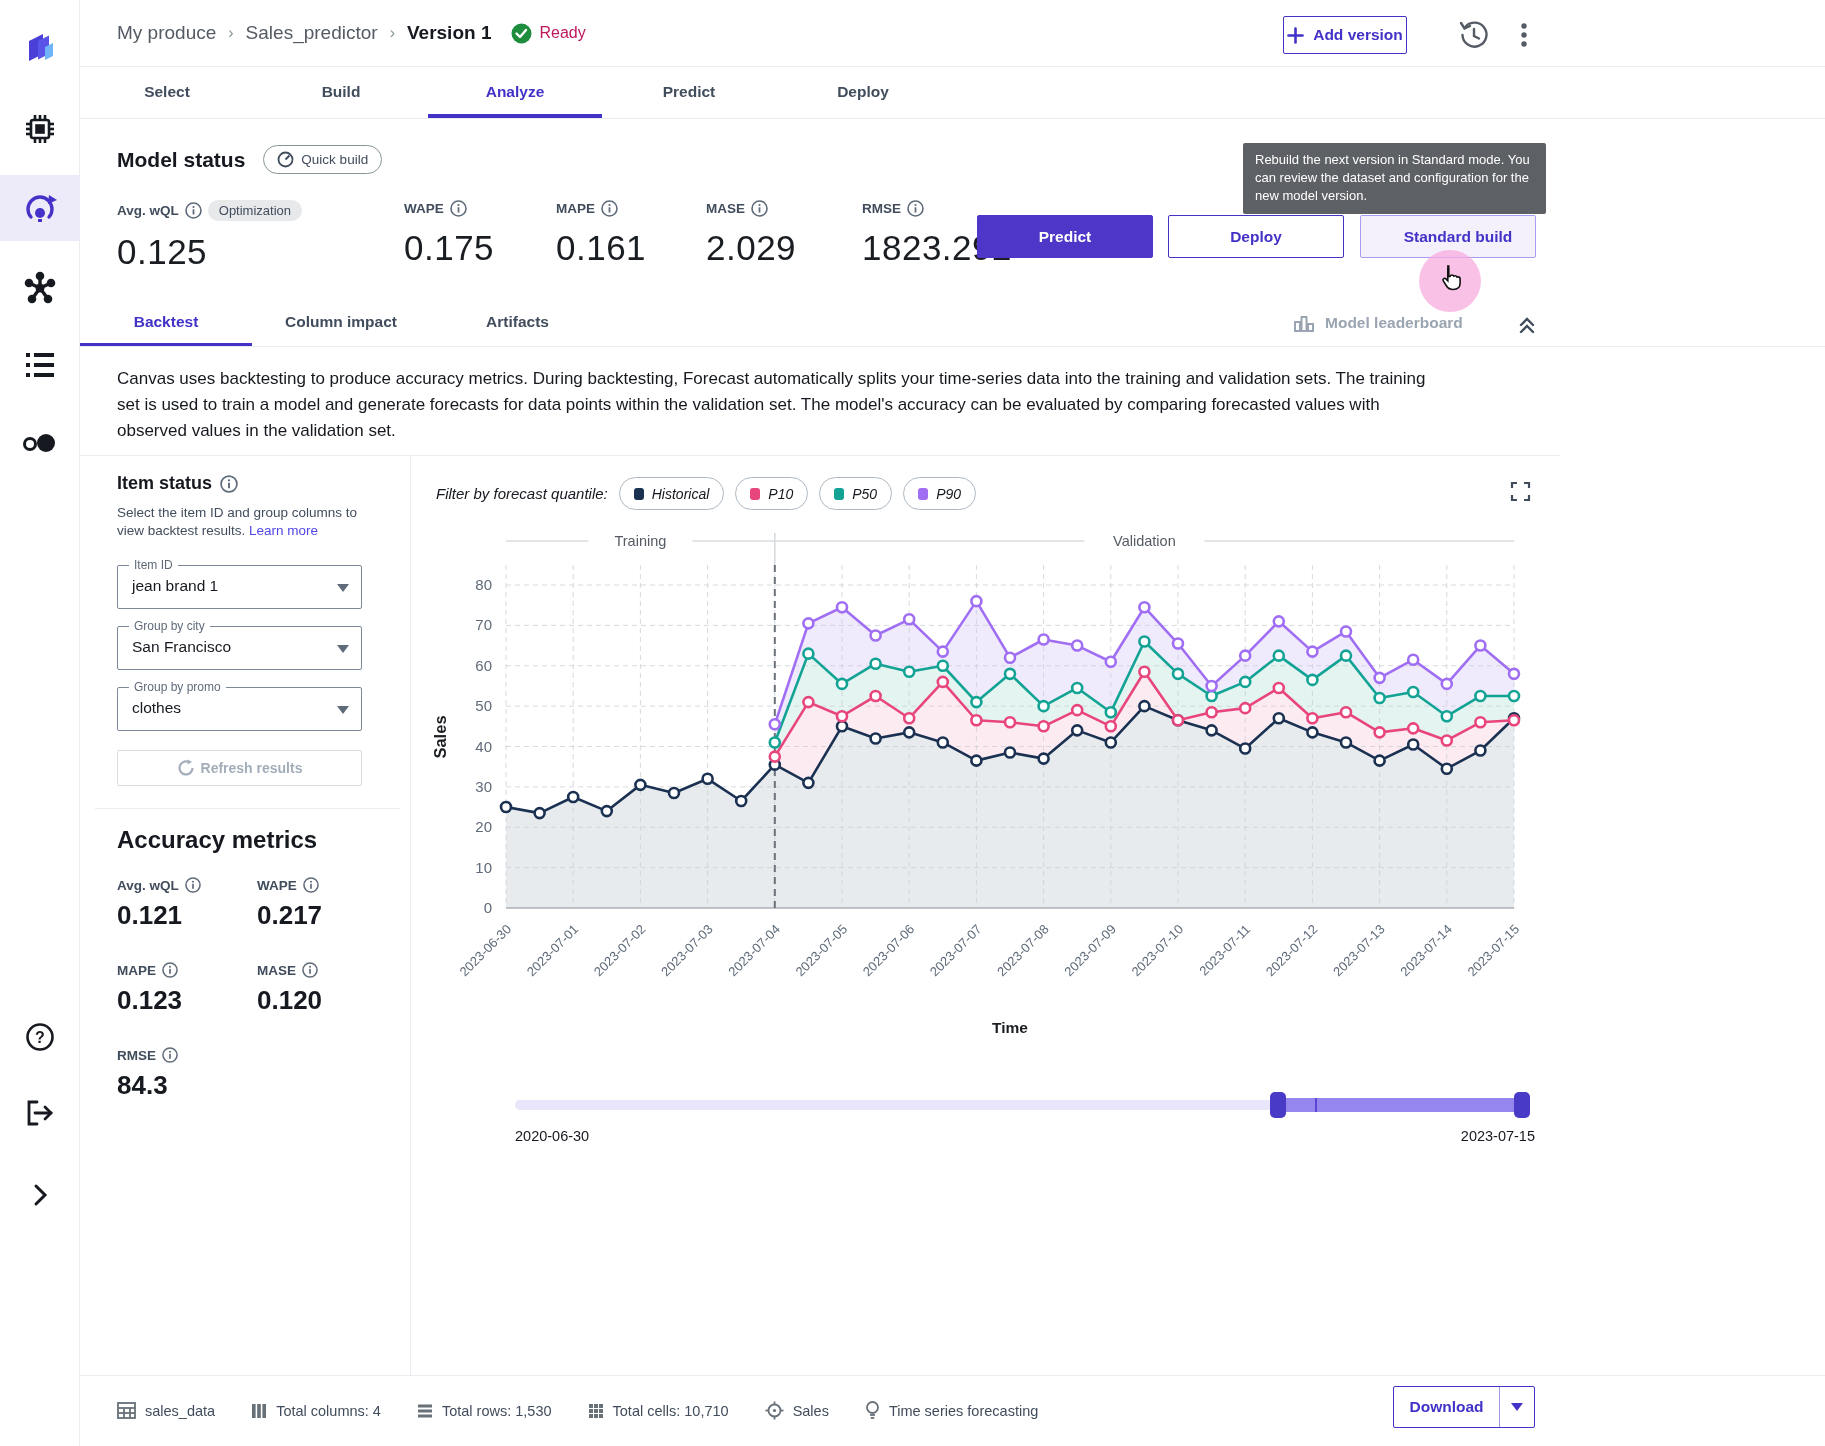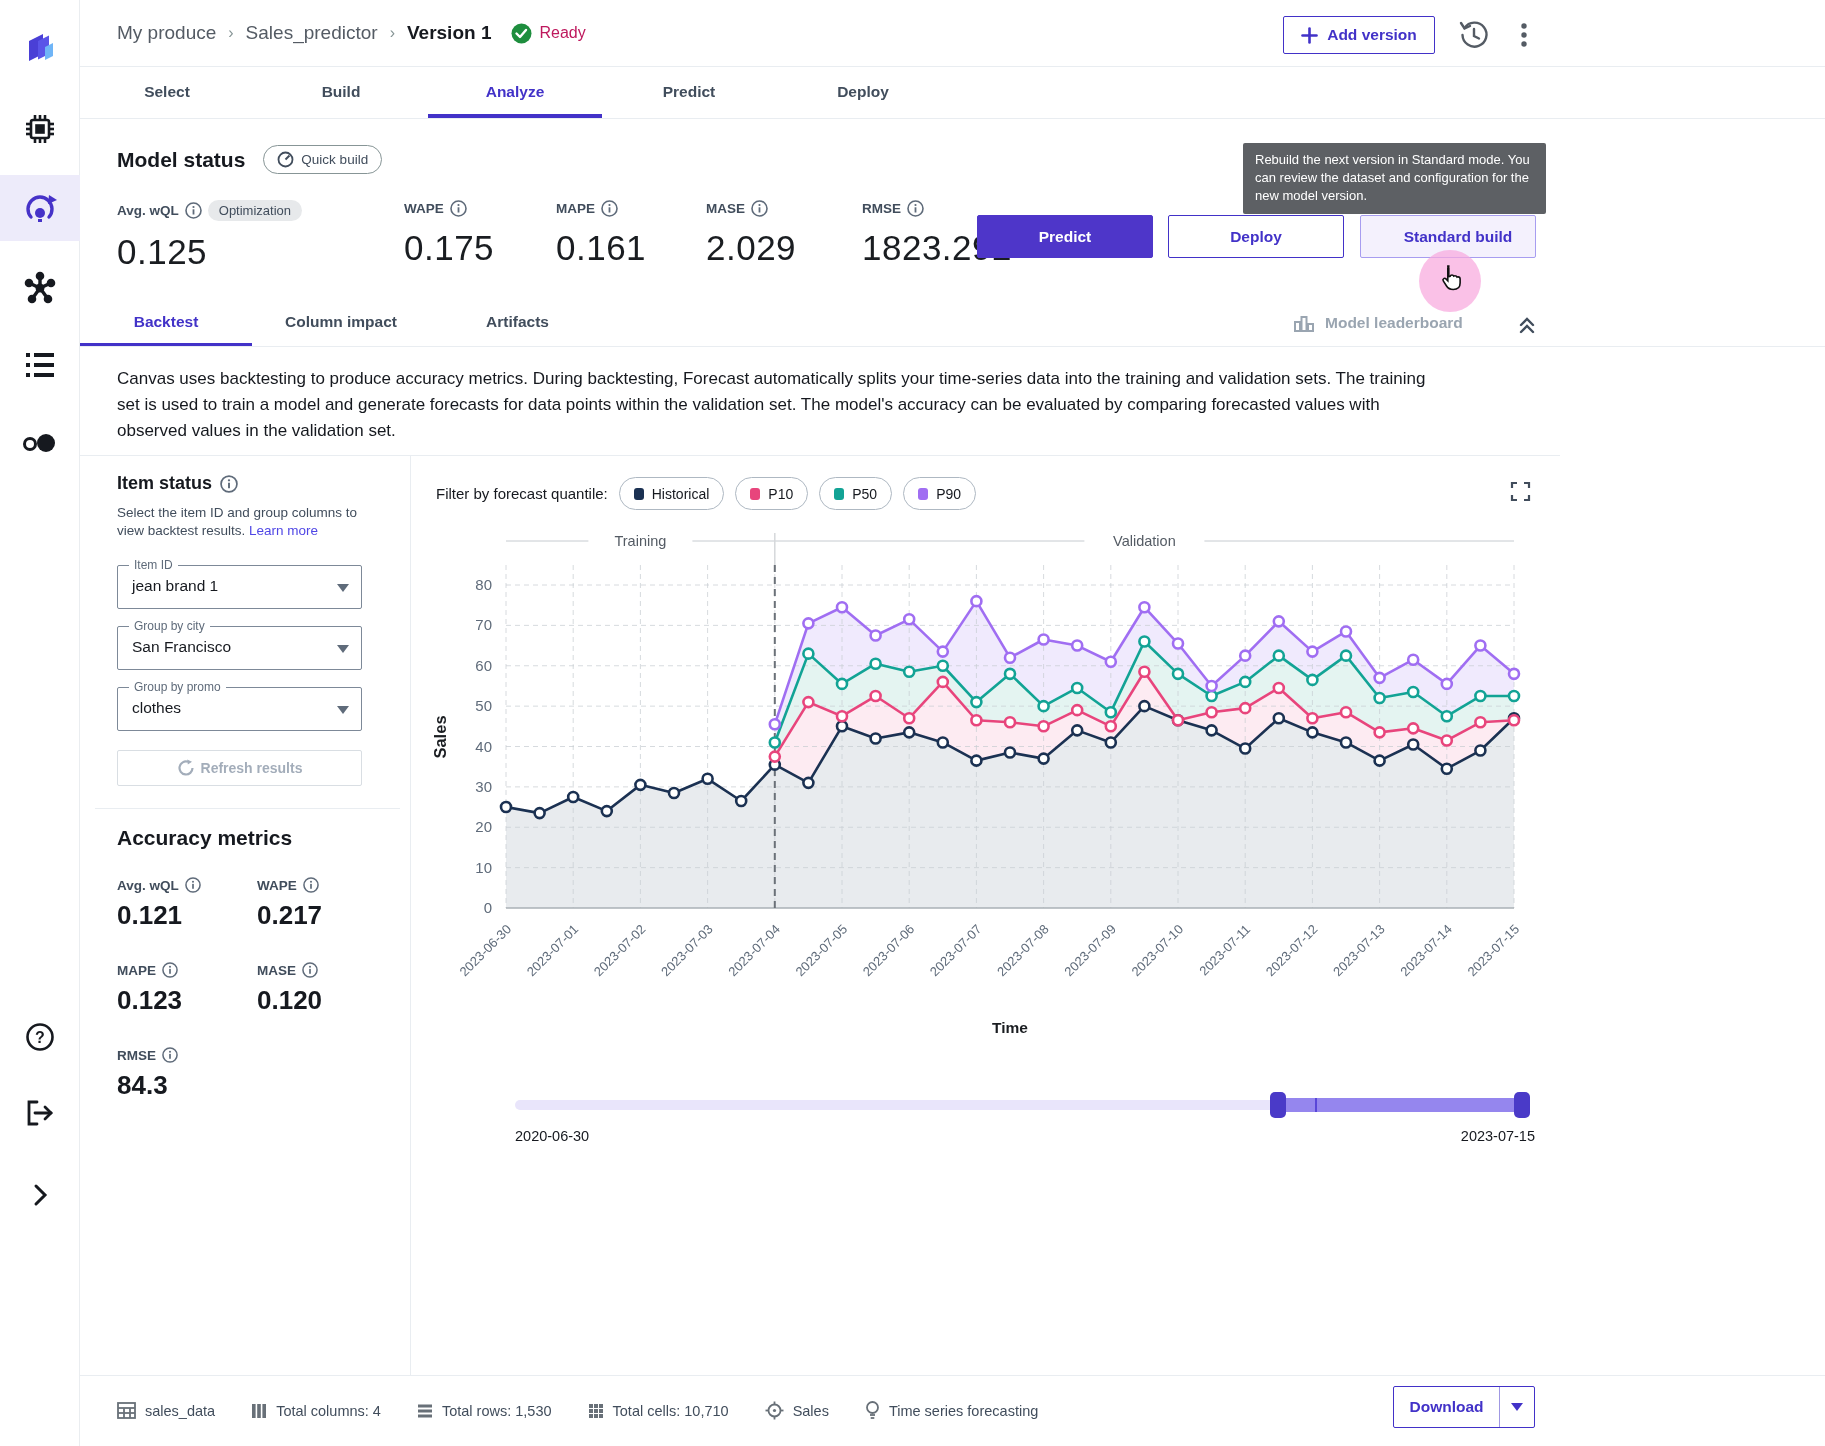--- a/index.html
+++ b/index.html
@@ -12,21 +12,21 @@
   .rail-item { position:absolute; left:0; width:80px; height:66px; display:flex; align-items:center; justify-content:center; }
   .rail-item.active { background:#edebfa; }
 
   
   .hairline { position:absolute; background:#e9edf1; }
   .breadcrumb { position:absolute; left:117px; top:22px; display:flex; align-items:center; gap:12px; font-size:19px; color:#545b64; }
   .crumb-sep { color:#879596; font-size:16px; }
   .crumb-current { color:#16191f; font-weight:bold; }
   .ready-badge { display:flex; align-items:center; gap:7px; margin-left:8px; color:#be185d; font-size:16px; }
   .btn { display:flex; align-items:center; justify-content:center; border-radius:2px; font-weight:bold; font-size:15.5px; cursor:pointer; }
-  .add-version { position:absolute; left:1283px; top:16px; width:152px; height:38px; border:1px solid #4232c8; color:#4232c8; gap:9px; background:#fff; }
+  .add-version { position:absolute; left:1283px; top:16px; width:124px; height:38px; border:1px solid #4232c8; color:#4232c8; gap:9px; background:#fff; }
 
   
   .tabs { position:absolute; left:80px; top:66px; height:52px; display:flex; }
   .tab { width:174px; text-align:center; line-height:52px; font-size:15.5px; font-weight:bold; color:#414d5c; cursor:pointer; }
   .tab.active { color:#4232c8; box-shadow:inset 0 -4px 0 #4232c8; }
 
   
   .section-title { font-size:21px; font-weight:bold; color:#16191f; }
   .pill { display:flex; align-items:center; gap:7px; border:1px solid #879596; border-radius:15px; height:29px; padding:0 13px; font-size:13.5px; color:#414d5c; background:#fff; }
   .metric-label { font-size:13.5px; font-weight:bold; color:#414d5c; display:flex; align-items:center; gap:6px; }
@@ -52,21 +52,21 @@
   .link { color:#4f46e5; cursor:pointer; }
   .field { position:absolute; left:117px; width:245px; height:44px; border:1px solid #7d8998; border-radius:2px; background:#fff; }
   .field-label { position:absolute; left:11px; top:-8px; background:#fff; padding:0 5px; font-size:12px; color:#5f6b7a; }
   .field-value { position:absolute; left:14px; top:11px; font-size:15.5px; color:#16191f; }
   .field-caret { position:absolute; right:12px; top:18px; }
   .refresh-btn { position:absolute; left:117px; top:750px; width:245px; height:36px; border:1px solid #d9dee3; border-radius:2px; display:flex; align-items:center; justify-content:center; gap:6px; color:#a3adba; font-weight:bold; font-size:14px; background:#fff; }
   .acc-label { font-size:13.5px; font-weight:bold; color:#414d5c; display:flex; gap:6px; align-items:center; }
   .acc-value { font-size:26px; font-weight:bold; color:#16191f; }
 
   
-  .filter-row { position:absolute; left:436px; top:477px; display:flex; align-items:center; gap:11px; }
+  .filter-row { position:absolute; left:436px; top:477px; display:flex; align-items:center; gap:11px;font-style:italic; }
   .filter-label { font-size:15px; color:#16191f; }
   .chip { display:flex; align-items:center; gap:8px; border:1px solid #aeb8c2; border-radius:17px; height:33px; padding:0 14px; font-size:14px; color:#16191f; background:#fff; cursor:pointer; }
   .swatch { width:10px; height:12px; border-radius:3px; }
   .slider-track { position:absolute; left:515px; top:1100px; width:1015px; height:10px; border-radius:5px; background:#e9e5fb; }
   .slider-active { position:absolute; left:1278px; top:1098px; width:244px; height:14px; background:#9586ee; }
   .slider-handle { position:absolute; top:1092px; width:16px; height:26px; border-radius:5px; background:#4a3ac8; cursor:pointer; z-index:3; }
   .slider-tick { position:absolute; left:1315px; top:1098px; width:2px; height:14px; background:#5946d8; }
   .slider-date { position:absolute; top:1128px; font-size:14.5px; color:#16191f; }
 
   
@@ -358,21 +358,21 @@
   <div class="refresh-btn">
     <svg width="18" height="18" viewBox="0 0 18 18" fill="none" stroke="#a3adba" stroke-width="2.2">
       <path d="M15.5 9 A6.5 6.5 0 1 1 11 2.8"></path>
       <polygon points="10.2,0.5 15,2.8 10.8,5.6" fill="#a3adba" stroke="none"></polygon>
     </svg>
     <span>Refresh results</span>
   </div>
 
   <div class="hairline" style="left:95px; top:808px; width:305px; height:1px;"></div>
 
-  <div class="abs section-title" style="left:117px; top:826px; font-size:21px;">Accuracy metrics</div>
+  <div class="abs section-title" style="left:117px; top:826px; font-size:24px;">Accuracy metrics</div>
 
   <div class="abs" style="left:117px; top:877px;">
     <div class="acc-label">
         <span>Avg. wQL</span>
       <svg width="16" height="16" viewBox="0 0 17 17">
           <circle cx="8.5" cy="8.5" r="7.5" fill="none" stroke="#5f6b7a" stroke-width="1.6"></circle>
           <circle cx="8.5" cy="5" r="1.1" fill="#5f6b7a"></circle>
           <rect x="7.6" y="7.3" width="1.8" height="5.2" fill="#5f6b7a"></rect>
         </svg>
       </div>

